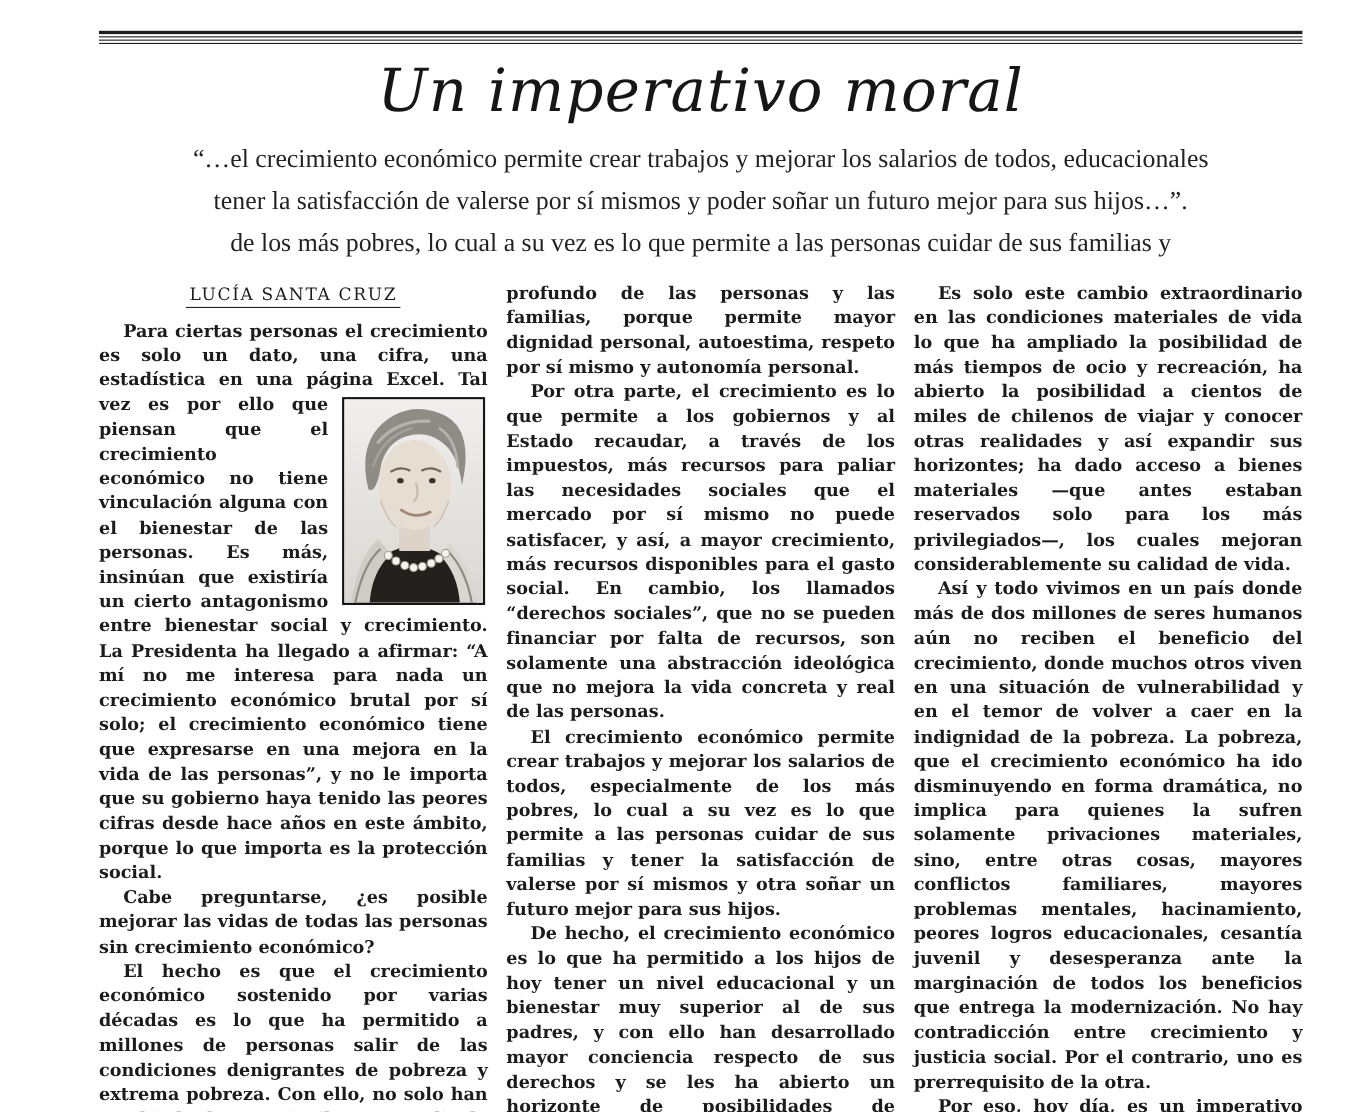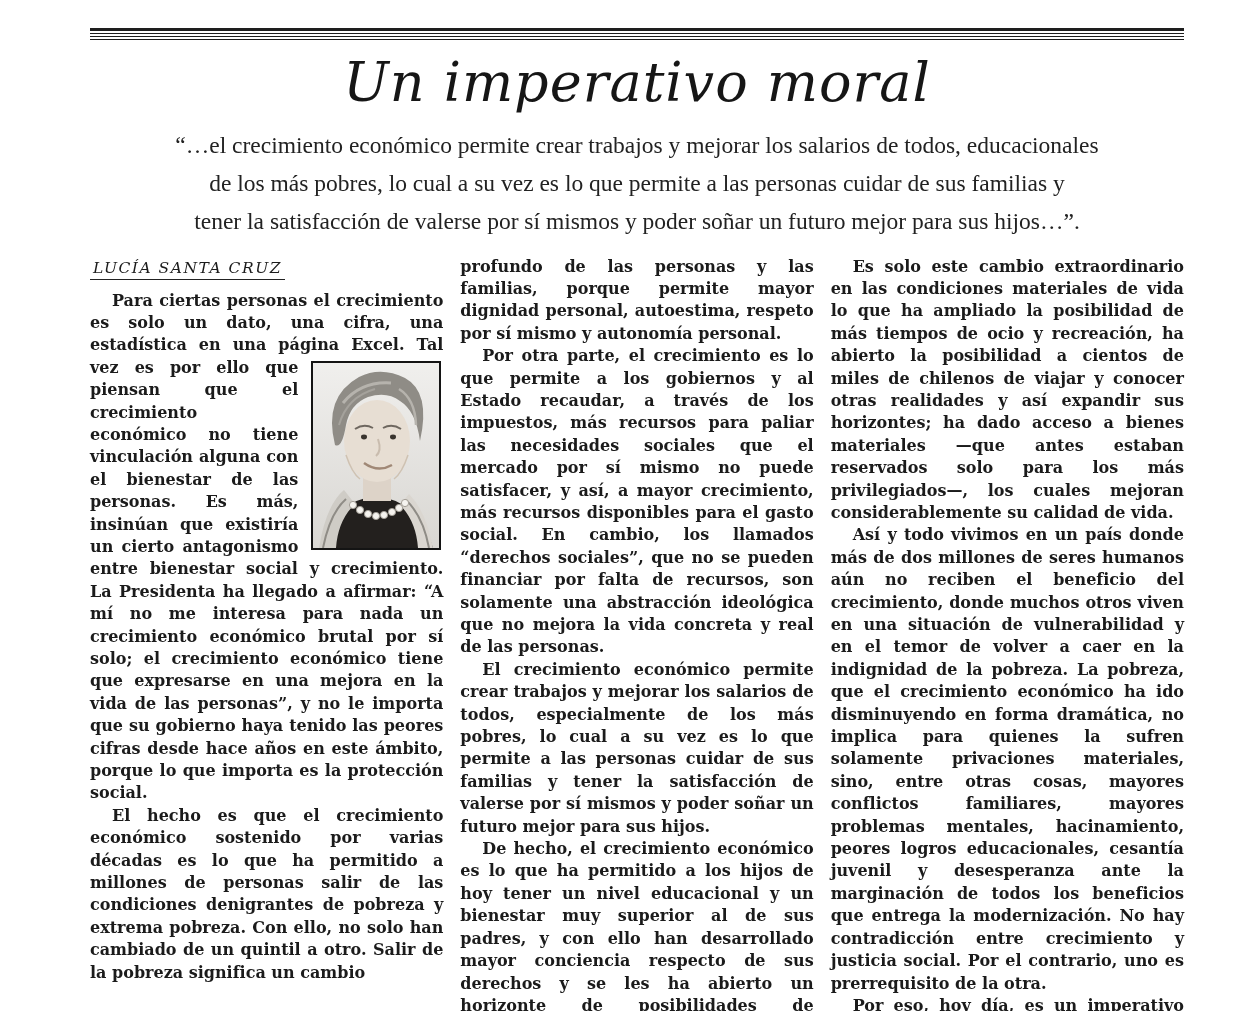--- a/index.html
+++ b/index.html
@@ -28,21 +28,21 @@
     font-family:"Liberation Serif", serif;
     font-size:23.5px;line-height:38px;text-align:center;color:#222;
   }
 
   .body{
     display:flex;gap:17px;margin-top:16px;
     text-align:justify;font-size:16px;line-height:22.4px;
   }
   .col{flex:1 1 0;min-width:0;}
 
-  .byline-row{margin:2px 0 12px;line-height:20px;font-style:italic;}
+  .byline-row{text-align:center;margin:2px 0 12px;line-height:20px;}
   .byline{
     font-size:15.5px;letter-spacing:1.5px;color:#1b1b1b;
     padding:0 3px 2px;border-bottom:1px solid #222;white-space:nowrap;
   }
 
   .para{margin:0;hyphens:auto;font-weight:bold;-webkit-hyphens:auto;}
   .ind{text-indent:22px;}
 
   .ph-spacer{float:right;width:0;height:68px;}
   .photo{
@@ -62,22 +62,22 @@
       <div class="rl rl1"></div>
       <div class="rl rl2"></div>
       <div class="rl rl3"></div>
       <div class="rl rl4"></div>
     </div>
 
     <h1 class="title">Un imperativo moral</h1>
 
     <div class="quote">
       <div class="qline">“…el crecimiento económico permite crear trabajos y mejorar los salarios de todos, educacionales</div>
+      <div class="qline">tener la satisfacción de valerse por sí mismos y poder soñar un futuro mejor para sus hijos…”.</div>
       <div class="qline">de los más pobres, lo cual a su vez es lo que permite a las personas cuidar de sus familias y</div>
-      <div class="qline">tener la satisfacción de valerse por sí mismos y poder soñar un futuro mejor para sus hijos…”.</div>
     </div>
 
     <div class="body">
 
       <div class="col">
         <div class="byline-row">
           <span class="byline">LUCÍA SANTA CRUZ</span>
         </div>
         <p class="para ind">
           <span class="ph-spacer"></span>
@@ -124,27 +124,28 @@
                   <circle cx="63" cy="153" r="3.6"></circle>
                 <circle cx="71" cy="152" r="3.6"></circle>
                   <circle cx="79" cy="149" r="3.6"></circle>
                 <circle cx="86" cy="145" r="3.6"></circle>
                   <circle cx="92" cy="140" r="3.6"></circle>
               </g>
             </svg>
           </span>
           <span>Para ciertas personas el crecimiento es solo un dato, una cifra, una estadística en una página Excel. Tal vez es por ello que piensan que el crecimiento económico no tiene vinculación alguna con el bienestar de las personas. Es más, insinúan que existiría un cierto antagonismo entre bienestar social y crecimiento. La Presidenta ha llegado a afirmar: “A mí no me interesa para nada un crecimiento económico brutal por sí solo; el crecimiento económico tiene que expresarse en una mejora en la vida de las personas”, y no le importa que su gobierno haya tenido las peores cifras desde hace años en este ámbito, porque lo que importa es la protección social.</span>
         </p>
+        <p class="para ind"><span>Cabe preguntarse, ¿es posible mejorar las vidas de todas las personas sin crecimiento económico?</span></p>
         <p class="para ind"><span>El hecho es que el crecimiento económico sostenido por varias décadas es lo que ha permitido a millones de personas salir de las condiciones denigrantes de pobreza y extrema pobreza. Con ello, no solo han cambiado de un quintil a otro. Salir de la pobreza significa un cambio</span></p>
       </div>
 
       <div class="col">
         <p class="para"><span>profundo de las personas y las familias, porque permite mayor dignidad personal, autoestima, respeto por sí mismo y autonomía personal.</span></p>
         <p class="para ind"><span>Por otra parte, el crecimiento es lo que permite a los gobiernos y al Estado recaudar, a través de los impuestos, más recursos para paliar las necesidades sociales que el mercado por sí mismo no puede satisfacer, y así, a mayor crecimiento, más recursos disponibles para el gasto social. En cambio, los llamados “derechos sociales”, que no se pueden financiar por falta de recursos, son solamente una abstracción ideológica que no mejora la vida concreta y real de las personas.</span></p>
-        <p class="para ind"><span>El crecimiento económico permite crear trabajos y mejorar los salarios de todos, especialmente de los más pobres, lo cual a su vez es lo que permite a las personas cuidar de sus familias y tener la satisfacción de valerse por sí mismos y poder soñar un futuro mejor para sus hijos.</span></p>
+        <p class="para ind"><span>El crecimiento económico permite crear trabajos y mejorar los salarios de todos, especialmente de los más pobres, lo cual a su vez es lo que permite a las personas cuidar de sus familias y tener la satisfacción de valerse por sí mismos y otra soñar un futuro mejor para sus hijos.</span></p>
         <p class="para ind"><span>De hecho, el crecimiento económico es lo que ha permitido a los hijos de hoy tener un nivel educacional y un bienestar muy superior al de sus padres, y con ello han desarrollado mayor conciencia respecto de sus derechos y se les ha abierto un horizonte de posibilidades de desarrollo personal. Además, permite a las personas tener viviendas dignas, y con ello espacios de intimidad para formar familias y desa-</span></p>
       </div>
 
       <div class="col">
         <p class="para ind"><span>Es solo este cambio extraordinario en las condiciones materiales de vida lo que ha ampliado la posibilidad de más tiempos de ocio y recreación, ha abierto la posibilidad a cientos de miles de chilenos de viajar y conocer otras realidades y así expandir sus horizontes; ha dado acceso a bienes materiales —que antes estaban reservados solo para los más privilegiados—, los cuales mejoran considerablemente su calidad de vida.</span></p>
         <p class="para ind"><span>Así y todo vivimos en un país donde más de dos millones de seres humanos aún no reciben el beneficio del crecimiento, donde muchos otros viven en una situación de vulnerabilidad y en el temor de volver a caer en la indignidad de la pobreza. La pobreza, que el crecimiento económico ha ido disminuyendo en forma dramática, no implica para quienes la sufren solamente privaciones materiales, sino, entre otras cosas, mayores conflictos familiares, mayores problemas mentales, hacinamiento, peores logros educacionales, cesantía juvenil y desesperanza ante la marginación de todos los beneficios que entrega la modernización. No hay contradicción entre crecimiento y justicia social. Por el contrario, uno es prerrequisito de la otra.</span></p>
         <p class="para ind"><span>Por eso, hoy día, es un imperativo cosas volver al crecimiento económico.</span></p>
       </div>
 
     </div>

